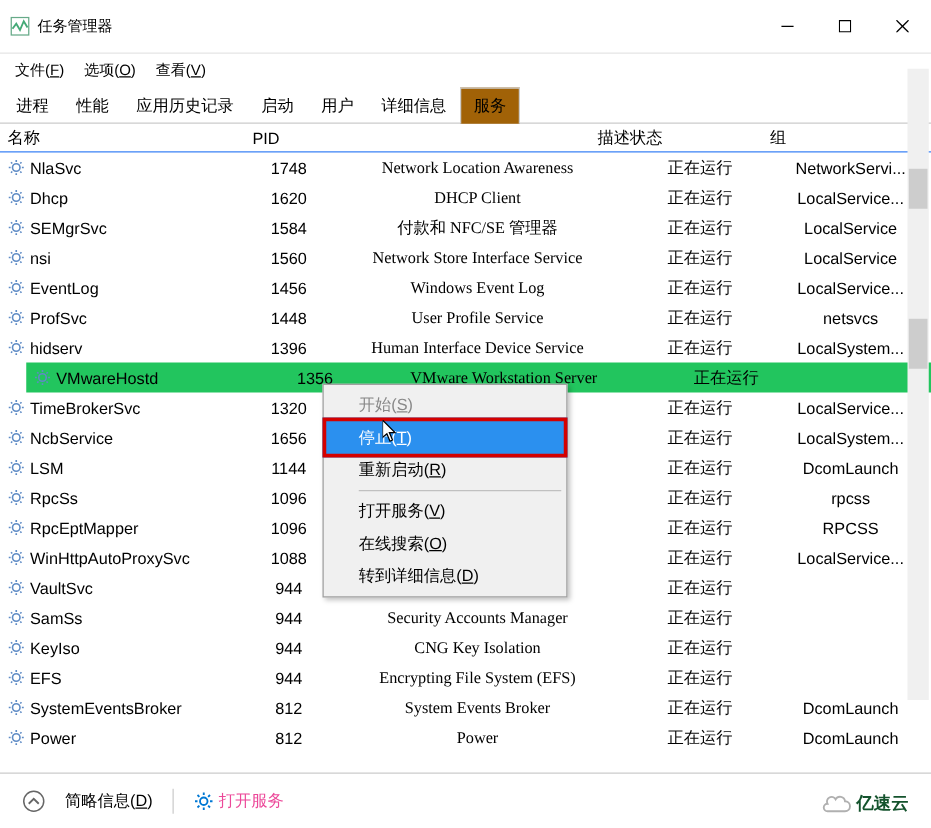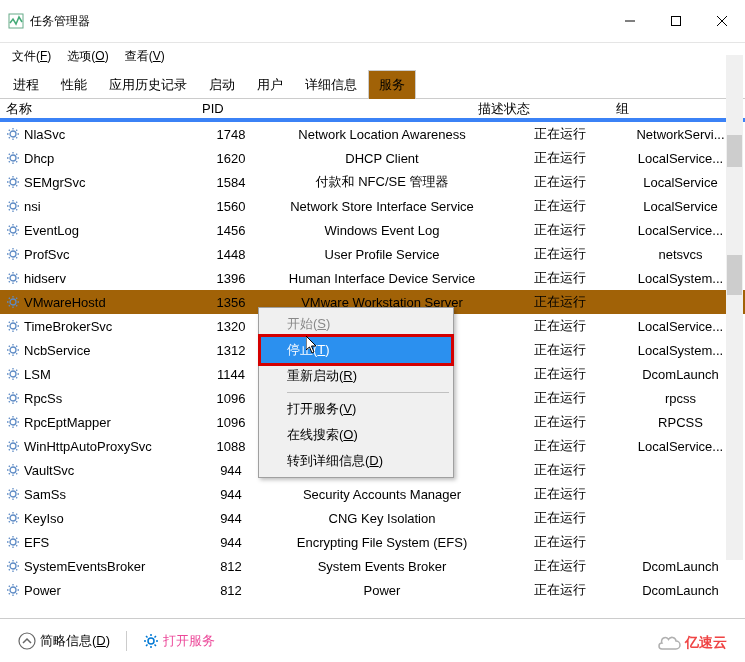--- a/index.html
+++ b/index.html
@@ -14,52 +14,52 @@
 
 .menubar { height: 26px; display: flex; align-items: center; padding: 0 6px; font-size: 12px; gap: 4px;}
 .menu-item { padding: 2px 6px; }
 
 .tabbar { height: 30px; display: flex; border-bottom: 1px solid #ccc; padding-left: 2px; font-size: 13px;}
 .tab { padding: 5px 10px 5px 10px; border: 1px solid transparent; border-bottom: none; position: relative; top: 1px;}
 .tab.active { border-color: #ccc; background: #a16207; }
 
 .content { position: relative; height: 525px; }
 
-.header-row { display: flex; height: 23px; align-items: center; font-size: 13px; border-bottom: 4px solid #3b82f6; padding-left: 6px;}
+.header-row { display: flex; height: 23px; align-items: center; font-size: 13px; border-bottom: 1px solid #3b82f6; padding-left: 6px;}
 .col-name { width: 196px; }
 .col-pid { width: 58px; text-align: left;}
 .col-desc { width: 244px; text-align: right; }
 .col-status { width: 112px; }
 .col-group { flex: 1; }
 
 .rows { font-size: 13px; overflow-y:hidden; position:relative; }
 .row { display: flex; height: 24px; align-items: center; padding-left: 6px; text-align: center; }
-.row.selected { background: #a16207; }
+.row.selected { background: #22c55e; margin-left: 21px; }
 .svc-icon { width: 14px; height: 14px; margin-right: 4px; flex-shrink:0;}
 .cell-name { width: 196px; display:flex; align-items:center; white-space:nowrap; overflow:hidden;}
 .cell-pid  { width: 58px; }
-.cell-desc { width: 244px; white-space:nowrap; overflow:hidden; }
+.cell-desc { width: 244px; white-space:nowrap; overflow:hidden;font-family:Liberation Serif, serif; }
 .cell-status { width: 112px; }
 .cell-group { flex:1; white-space:nowrap; overflow:hidden;}
 
 .scrollbar { position:absolute; right:2px; top:55px; width:17px; height:505px; background:#f0f0f0;}
 .scroll-thumb { position:absolute; right:1px; width:15px; background:#cdcdcd;}
 
 .ctx-menu { position:absolute; left:258px; top:307px; width:196px; background:#f0f0f0; border:1px solid #a0a0a0; box-shadow:2px 2px 4px rgba(0,0,0,0.25); padding:3px 2px; font-size:13px; z-index:10;}
 .ctx-item { padding:4px 8px 4px 26px; white-space:nowrap;}
 .ctx-item.disabled { color:#888; }
 .ctx-item.hovered { background:#2b90ef; color:#fff; border:3px solid #d40000; margin:-3px; padding:4px 8px 4px 26px; position:relative;}
 .ctx-sep { height:1px; background:#c0c0c0; margin:3px 2px 3px 26px;}
 
 .cursor { position:absolute; left:306px; top:336px; z-index:20; pointer-events:none;}
 
 .footer { position:absolute; bottom:0; left:0; right:0; height:44px; border-top:1px solid #ccc; display:flex; align-items:center; padding:0 10px; font-size:13px; background:#fff;}
-.footer-btn { display:flex; align-items:center; gap:4px; padding:4px 8px;}
+.footer-btn { display:flex; align-items:center; gap:16px; padding:4px 8px;}
 .footer-link { color:#ec4899; display:flex; align-items:center; gap:4px;}
-.watermark { position:absolute; right:18px; bottom:10px; font-size:14px; color:#ef4444; font-weight:bold; display:flex; align-items:center; gap:3px;}
+.watermark { position:absolute; right:18px; bottom:10px; font-size:14px; color:#14532d; font-weight:bold; display:flex; align-items:center; gap:3px;}
 
 .u { text-decoration: underline; }
 </style>
 </head>
 <body>
 
 <div class="titlebar">
   <svg class="title-icon" viewBox="0 0 16 16">
       <rect x="1" y="1" width="14" height="14" fill="none" stroke="#6a8" stroke-width="1"></rect>
       <polyline points="2,10 5,6 8,11 11,4 14,9" fill="none" stroke="#4a7" stroke-width="1.5"></polyline>
@@ -228,21 +228,21 @@
         <div class="cell-group">LocalService...</div>
       </div>
       <div class="row">
         <div class="cell-name">
           <svg class="svc-icon" viewBox="0 0 14 14">
             <circle cx="7" cy="7" r="3" fill="none" stroke="#5e8bc5" stroke-width="1.3"></circle>
             <path d="M7 1v1.5M7 11.5V13M1 7h1.5M11.5 7H13M2.8 2.8l1 1M10.2 10.2l1 1M11.2 2.8l-1 1M3.8 10.2l-1 1" stroke="#5e8bc5" stroke-width="1.3"></path>
           </svg>
           <span>NcbService</span>
         </div>
-        <div class="cell-pid">1312</div>
+        <div class="cell-pid">1656</div>
         <div class="cell-desc"></div>
         <div class="cell-status">正在运行</div>
         <div class="cell-group">LocalSystem...</div>
       </div>
       <div class="row">
         <div class="cell-name">
           <svg class="svc-icon" viewBox="0 0 14 14">
             <circle cx="7" cy="7" r="3" fill="none" stroke="#5e8bc5" stroke-width="1.3"></circle>
             <path d="M7 1v1.5M7 11.5V13M1 7h1.5M11.5 7H13M2.8 2.8l1 1M10.2 10.2l1 1M11.2 2.8l-1 1M3.8 10.2l-1 1" stroke="#5e8bc5" stroke-width="1.3"></path>
           </svg>

